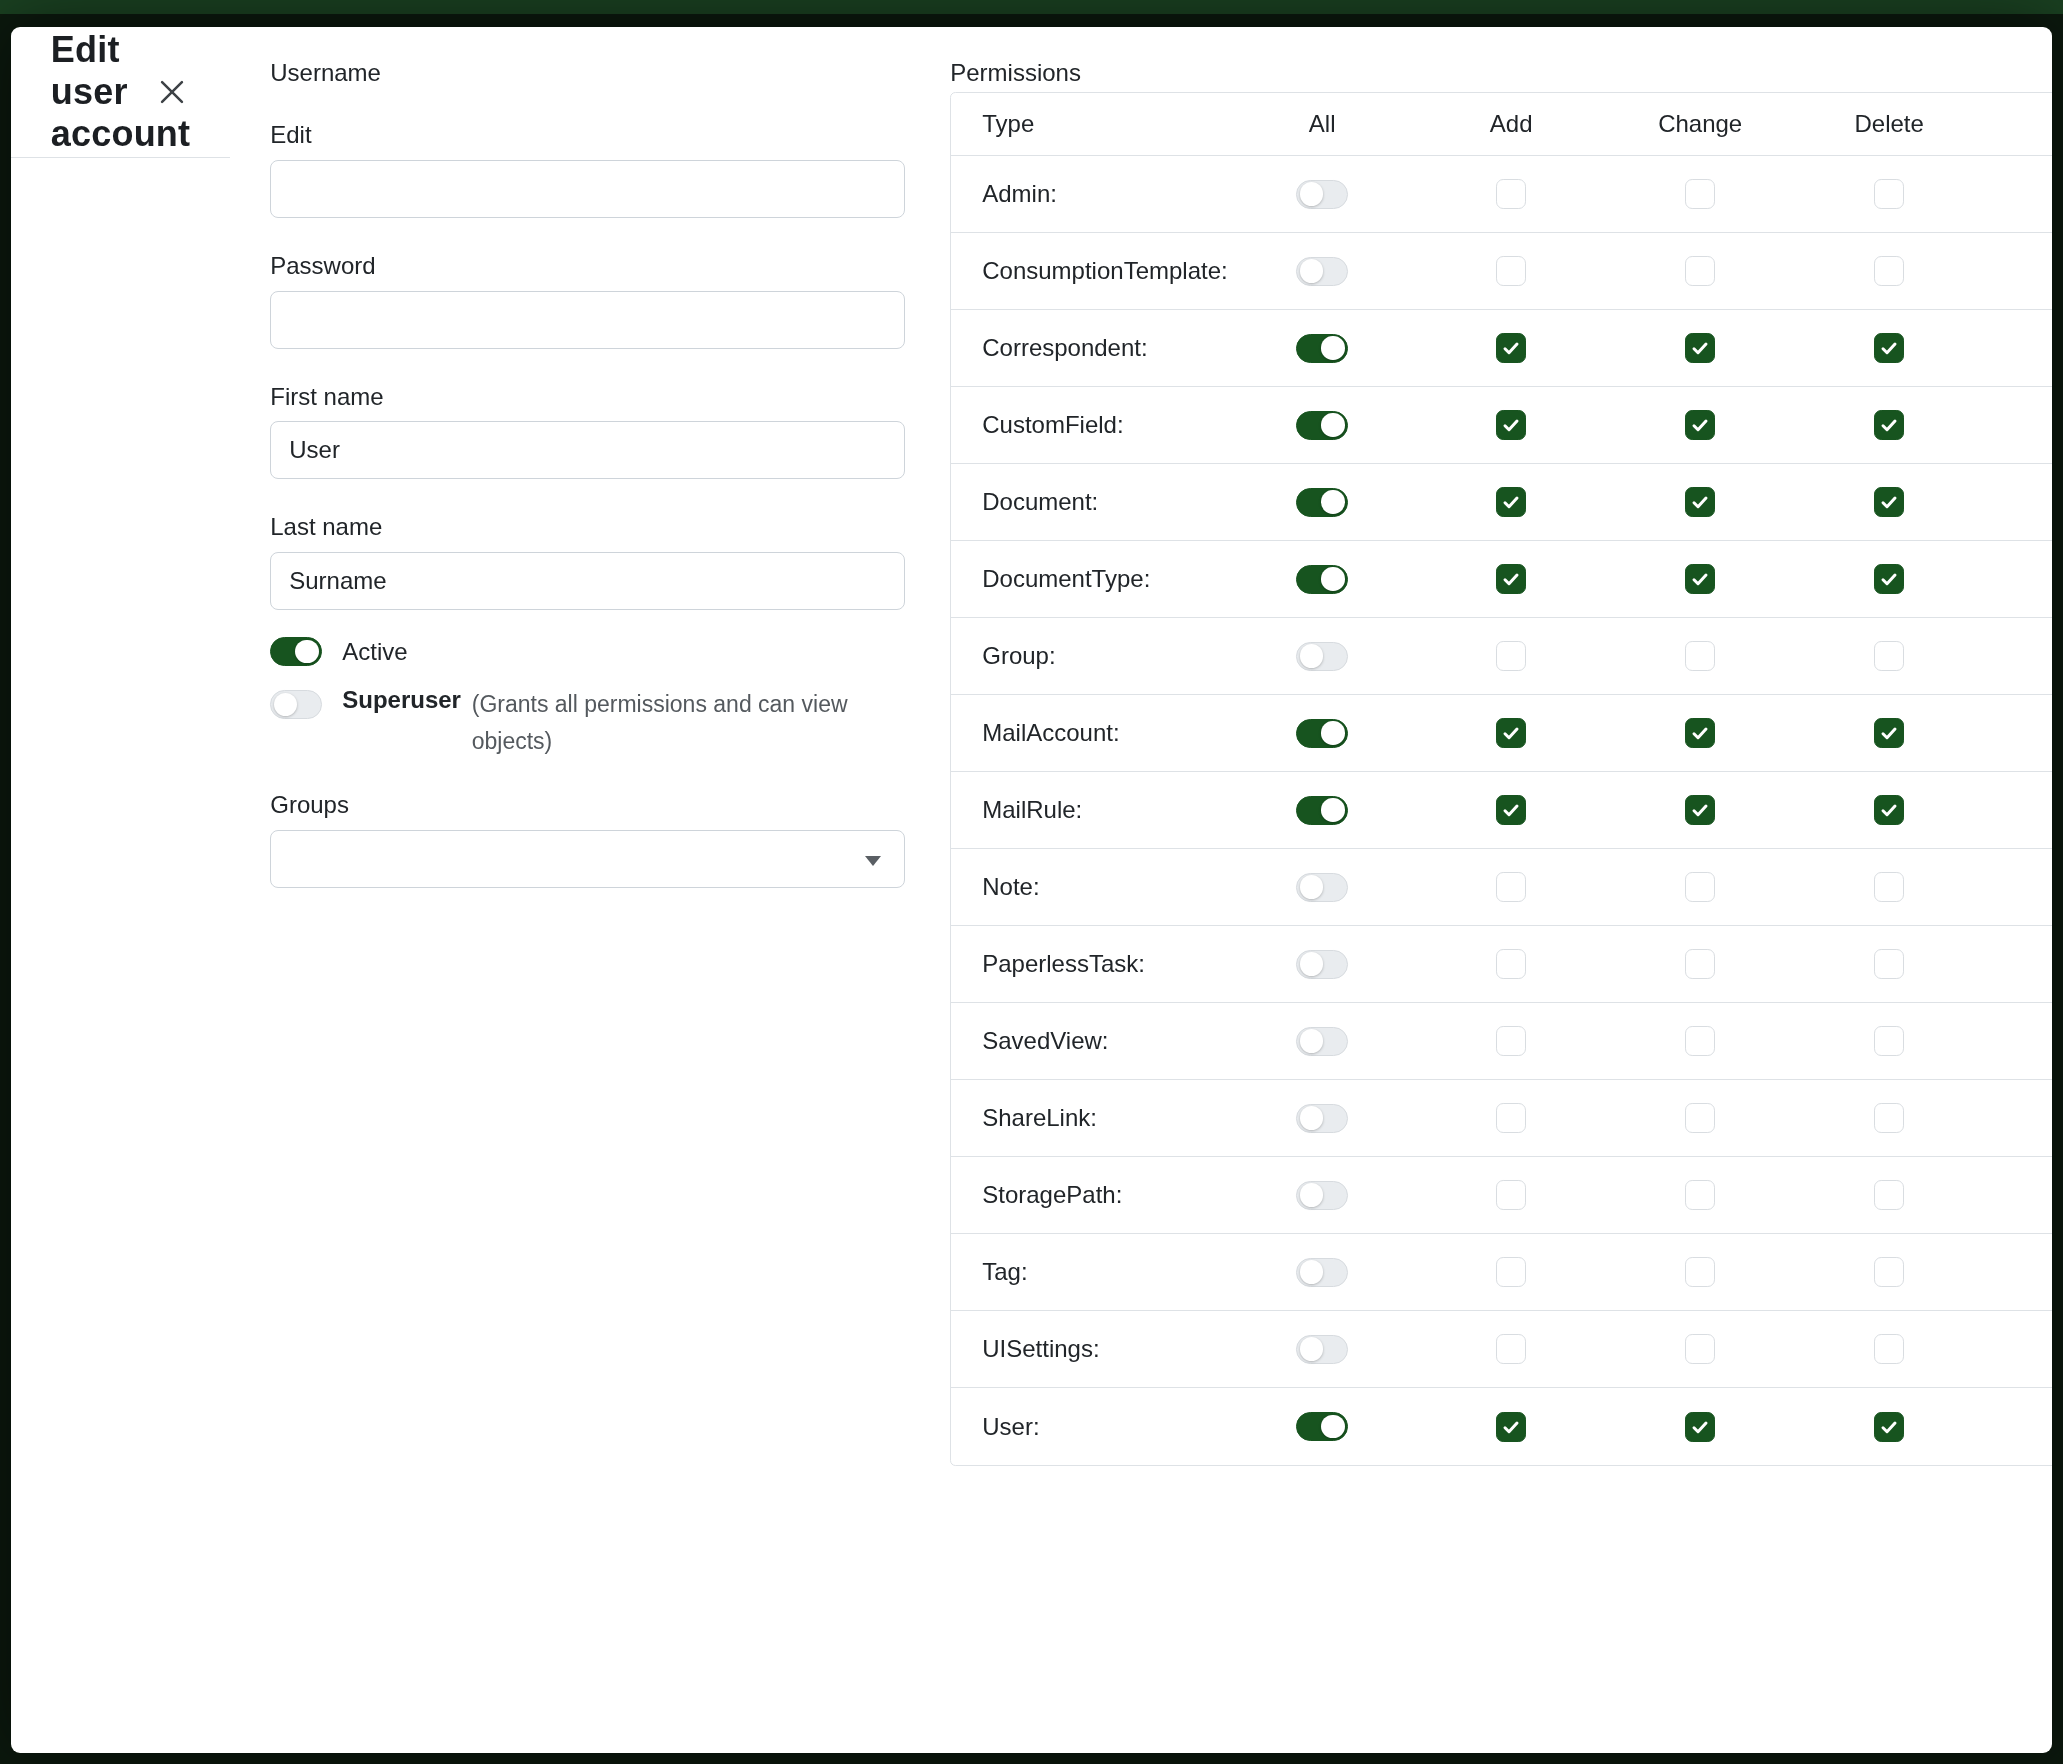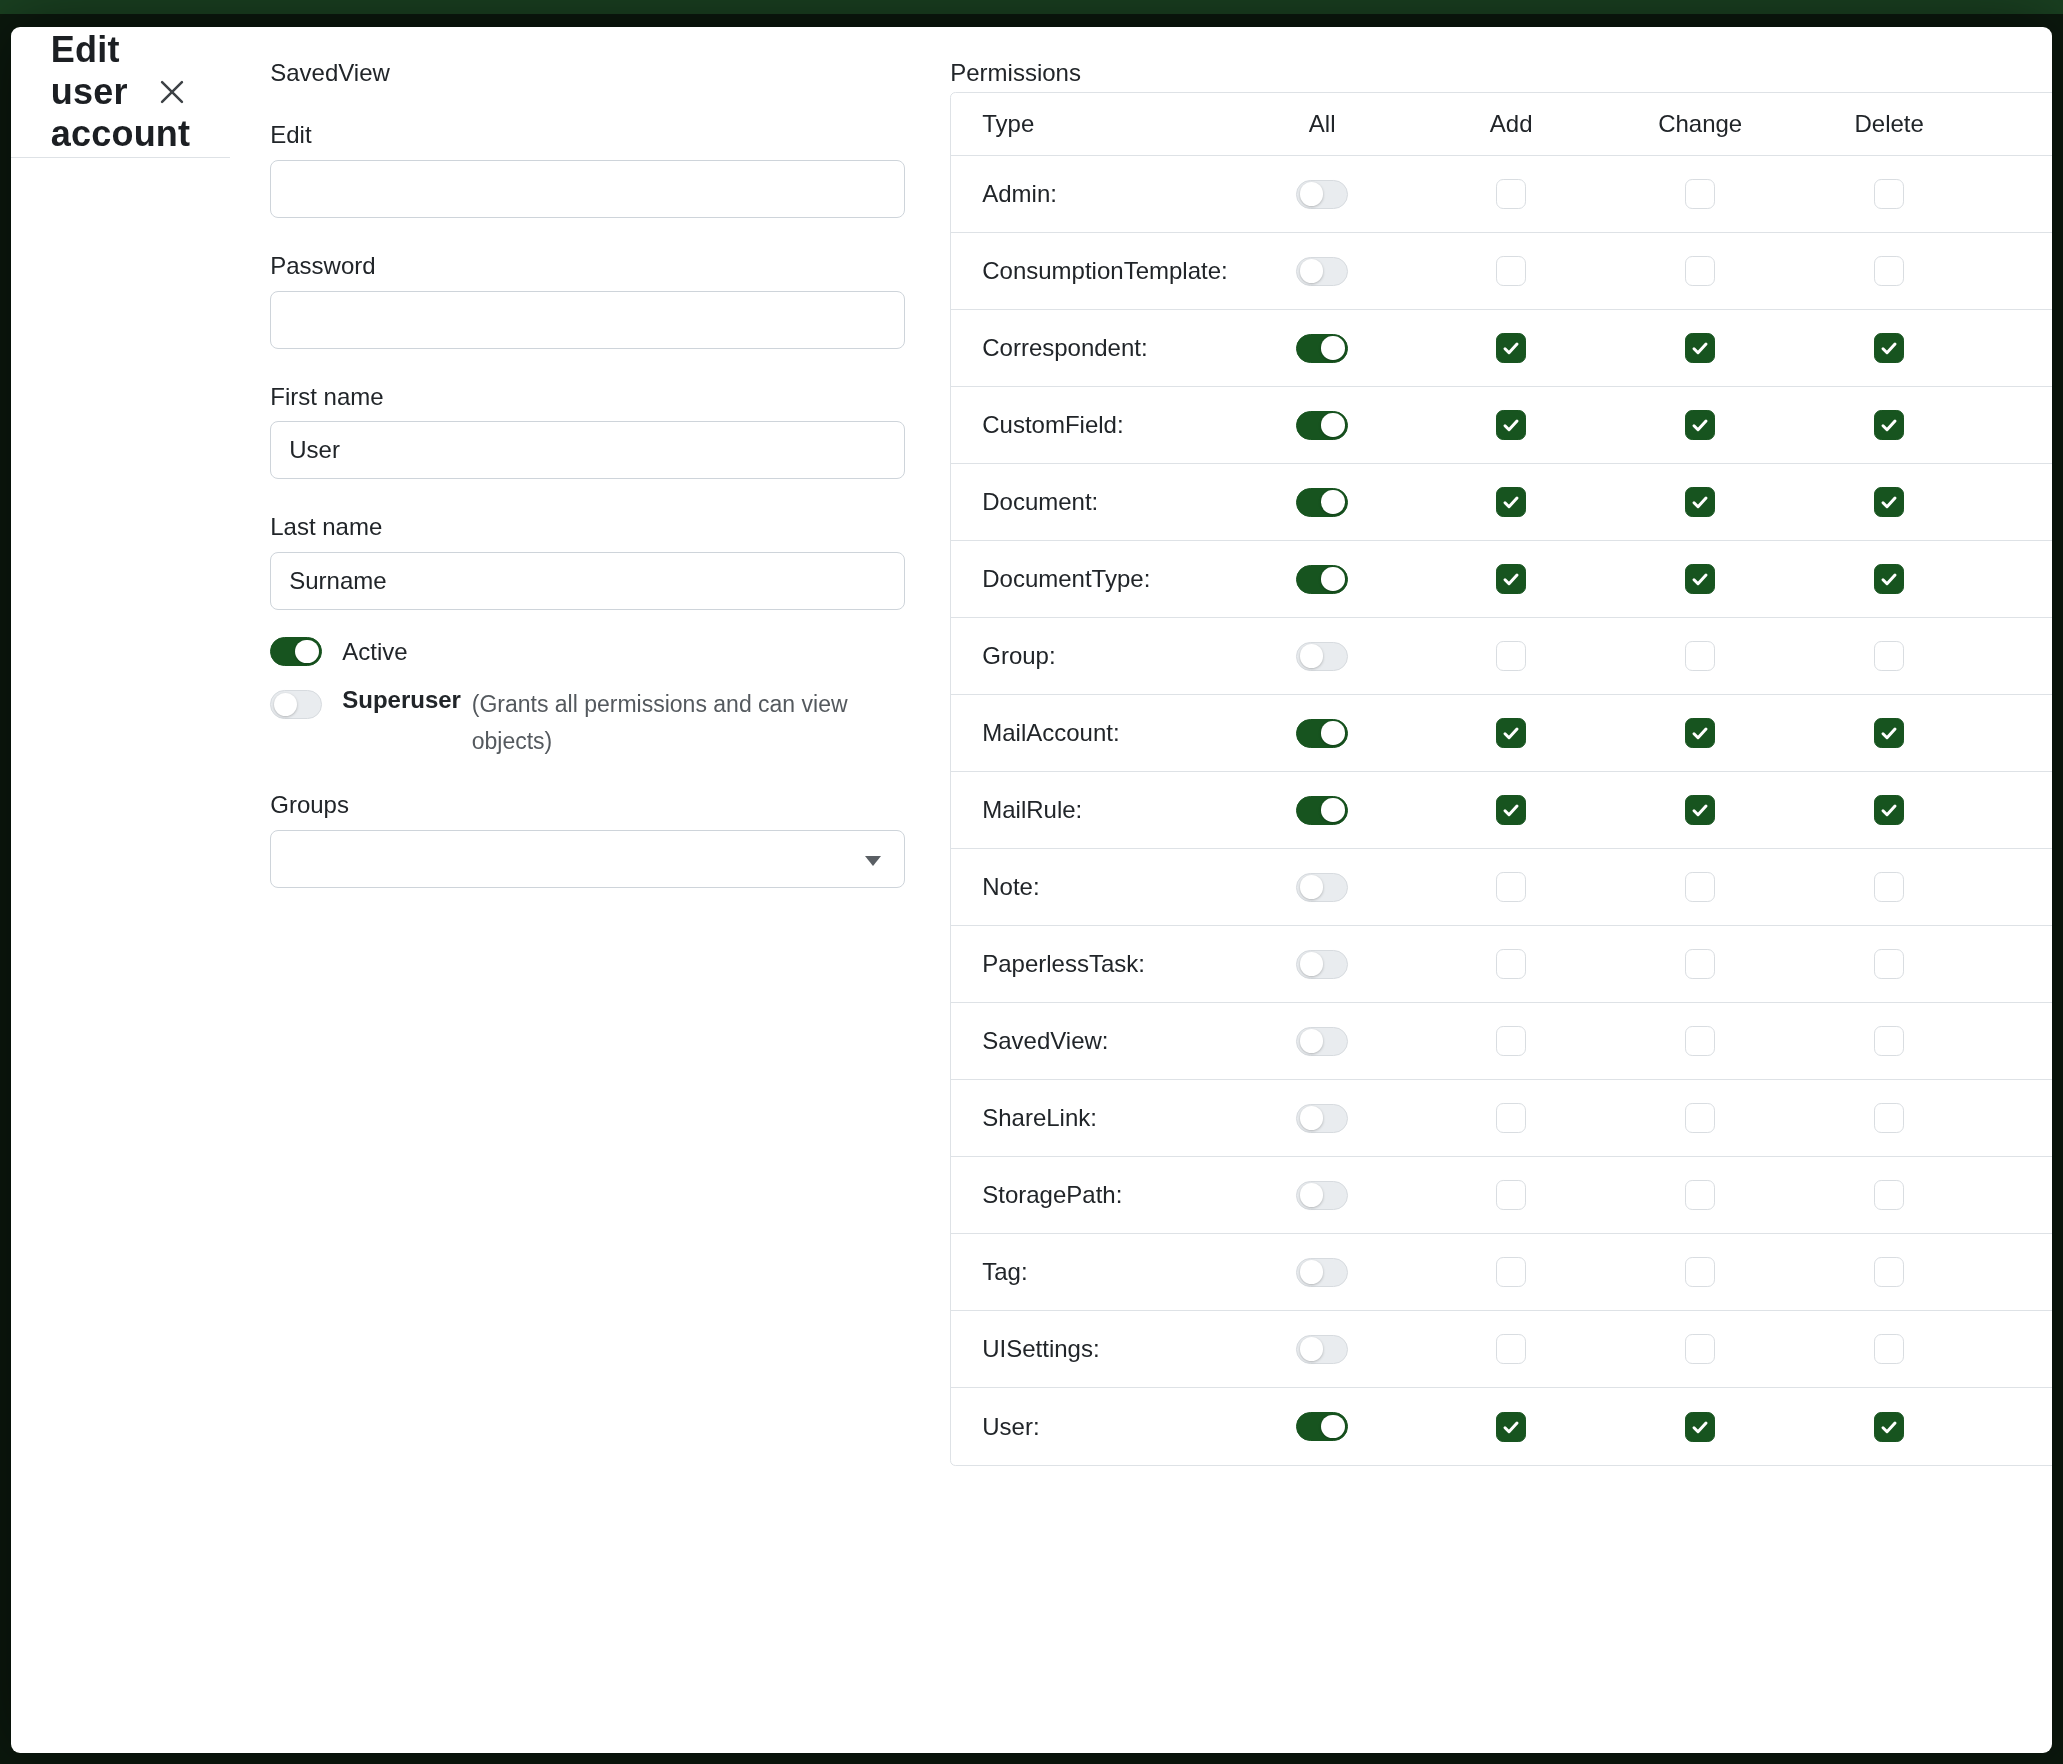--- a/index.html
+++ b/index.html
@@ -137,21 +137,21 @@
         <path d="M5 5 L19 19 M19 5 L5 19" stroke="#3e4347" stroke-width="1.8" stroke-linecap="round" fill="none"></path>
       </svg>
     </button>
   </div>
 
   <div class="modal-body">
 
     <div class="left-col">
 
       <div class="field-group">
-        <div class="field-label">SavedView</div>
+        <div class="field-label">Username</div>
       </div>
 
       <div class="field-group">
         <div class="field-label">Edit</div>
         <input class="text-input" type="text" value="" style="">
       </div>
 
       <div class="field-group">
         <div class="field-label">Password</div>
         <input class="text-input" type="password" value="" style="">

